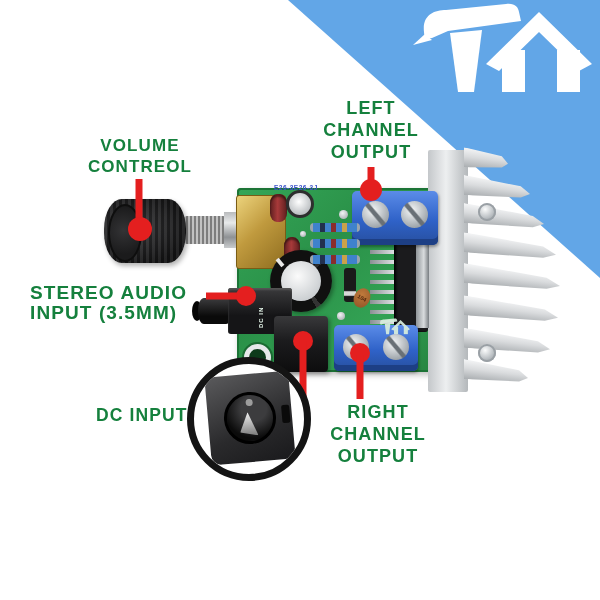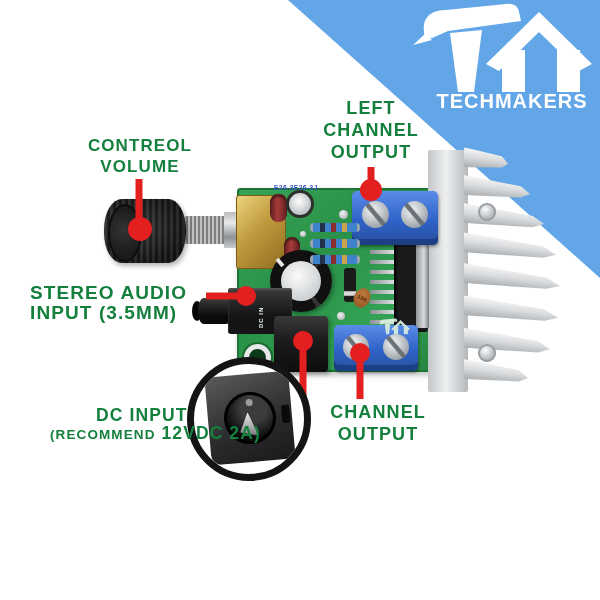--- a/index.html
+++ b/index.html
@@ -139,21 +139,20 @@
     <g fill="#ffffff">
       <path d="M12,30 C10,13 22,8 34,8 L94,2 C103,1 106,5 107,10 L109,19 L36,29 L20,36 C14,37 12,34 12,30 Z"></path>
       <path d="M13,32 L1,43 L20,38 Z"></path>
       <path d="M38,31 L70,28 L62,90 L46,90 Z"></path>
       <path d="M78,62 L70,66 L127,10 L184,66 L176,62 L168,70 L127,29 L86,70 Z" fill="none"></path>
       <path d="M127,10 L180,62 L167,69 L127,30 L87,69 L74,62 Z"></path>
       <rect x="90" y="48" width="23" height="42"></rect>
       <rect x="145" y="48" width="23" height="42"></rect>
     </g>
   </svg>
-  <div class="abs wordmark">TECHMAKERS</div>
 
   <div class="abs pcb"></div>
   <div class="abs silk-model">E26-3E26-3J</div>
 
   <div class="abs hole" style="left:247px;top:197px;"></div>
   <div class="abs hole" style="left:244px;top:344px;"></div>
   <div class="abs pad" style="left:339px;top:210px;width:9px;height:9px;"></div>
   <div class="abs pad" style="left:352px;top:241px;width:7px;height:7px;"></div>
   <div class="abs pad" style="left:300px;top:231px;width:6px;height:6px;"></div>
   <div class="abs pad" style="left:337px;top:312px;width:8px;height:8px;"></div>
@@ -242,38 +241,38 @@
     <div class="inset-jack">
       <div class="inset-hole">
         <div class="inset-glint"></div>
         <div class="inset-pin"></div>
       </div>
       <div class="inset-notch"></div>
     </div>
   </div>
 
   <div class="abs label lab-volume">
+    <div>VOLUME</div>
     <div>CONTREOL</div>
-    <div>VOLUME</div>
   </div>
 
   <div class="abs label lab-left">
     <div>LEFT</div>
     <div>CHANNEL</div>
     <div>OUTPUT</div>
   </div>
 
   <div class="abs label lab-stereo">
     <div>STEREO AUDIO</div>
     <div>INPUT (3.5MM)</div>
   </div>
 
   <div class="abs label lab-dc">
     <div class="indent">DC INPUT</div>
-    <div><span class="small">(RECOMMEND</span><span> 12VDC 2A)</span></div>
   </div>
 
   <div class="abs label lab-right">
+    <div>RIGHT</div>
     <div>CHANNEL</div>
     <div>OUTPUT</div>
   </div>
 
 </div>
 
 </body></html>

